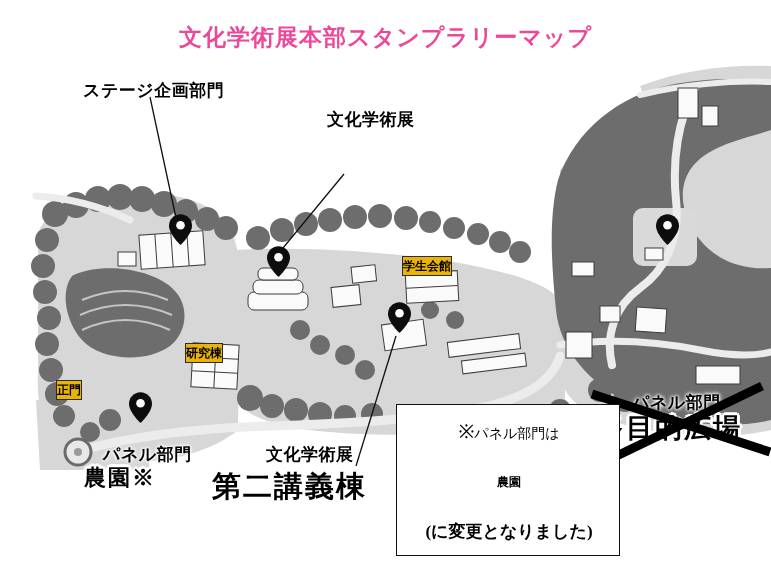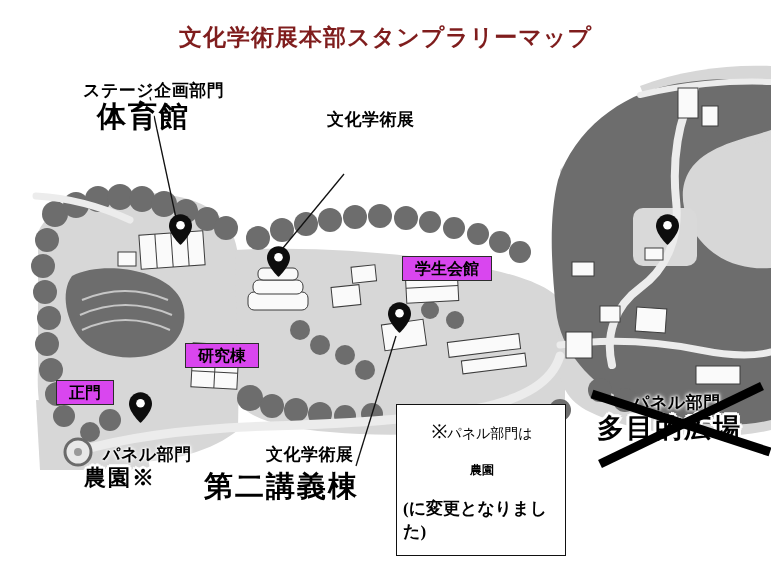--- a/index.html
+++ b/index.html
@@ -1,46 +1,46 @@
 <!DOCTYPE html>
 <html><head>
 <meta charset="utf-8">
 <style>
   *{box-sizing:border-box;margin:0;padding:0}
   html,body{background:#fff}
   body{width:771px;height:579px;overflow:hidden;font-family:"Liberation Sans",sans-serif;color:#000}
   .stage{position:relative;width:771px;height:579px;background:#fff;overflow:hidden}
 
   .title{position:absolute;top:22px;left:0;width:100%;text-align:center;
-         font-size:23px;font-weight:bold;letter-spacing:1px;color:#7f1d1d;
+         font-size:23px;font-weight:bold;letter-spacing:1px;color:#ec4899;
          font-family:"Liberation Sans",sans-serif}
 
   .map-svg{position:absolute;left:0;top:0;width:771px;height:579px;z-index:1}
 
   .pin{position:absolute;z-index:12;width:23px;height:31px}
   .pin svg{display:block;width:100%;height:100%}
 
   .dept-label{position:absolute;z-index:15;font-family:"Liberation Serif",serif;
               font-size:17px;font-weight:600;white-space:nowrap;letter-spacing:.5px;
               text-shadow:0 0 3px #fff,0 0 3px #fff,0 0 5px #fff}
 
   .big-label{position:absolute;z-index:15;font-size:29px;font-weight:900;
              letter-spacing:2px;white-space:nowrap;color:#000;
              font-family:"Liberation Sans",sans-serif;
              text-shadow:-2px -2px 0 #fff,0 -2px 0 #fff,2px -2px 0 #fff,
                          -2px 0 0 #fff,2px 0 0 #fff,
                          -2px 2px 0 #fff,0 2px 0 #fff,2px 2px 0 #fff,
                          -3px 0 0 #fff,3px 0 0 #fff,0 3px 0 #fff,0 -3px 0 #fff}
 
-  .map-box{position:absolute;z-index:10;background:#d946ef;border:1px solid #2c2c2c;
-           font-size:16px;font-weight:bold;padding:2px 12px;white-space:nowrap;line-height:1.2}
+  .map-box{position:absolute;z-index:10;background:#eab308;border:1px solid #2c2c2c;
+           font-size:12px;font-weight:bold;padding:2px 0;white-space:nowrap;line-height:1.2}
 
   .cross-svg{position:absolute;left:585px;top:378px;width:186px;height:92px;z-index:20}
 
-  .note-box{position:absolute;left:396px;top:404px;width:170px;height:152px;z-index:22;
+  .note-box{position:absolute;left:396px;top:404px;width:224px;height:152px;z-index:22;
             background:#fff;border:1.5px solid #111;display:flex;flex-direction:column;
             align-items:center;justify-content:space-between;text-align:left;
             padding:13px 4px 12px 6px;font-family:"Liberation Serif",serif}
   .note-l1{font-size:14px}
   .note-l1 .ast{font-size:19px}
   .note-l2{font-size:12px;font-weight:bold}
   .note-l3{font-size:17px;font-weight:bold}
   .note-l4{font-size:13px}
 </style>
 </head>
@@ -210,26 +210,25 @@
       </svg>
   </div>
   <div class="pin" style="left:129px;top:392px">
     <svg viewBox="0 0 24 32">
         <path d="M12 0C5.4 0 0 5.4 0 12c0 9 12 20 12 20s12-11 12-20C24 5.4 18.6 0 12 0z" fill="#0d0d0d"></path>
         <circle cx="12" cy="11.5" r="4.5" fill="#fff"></circle>
       </svg>
   </div>
 
   <div class="dept-label" style="left:83px;top:79px">ステージ企画部門</div>
-  <div class="big-label" style="left:97px;top:97px">体育館</div>
 
   <div class="dept-label" style="left:327px;top:108px">文化学術展</div>
 
   <div class="dept-label" style="left:266px;top:443px">文化学術展</div>
-  <div class="big-label" style="left:204px;top:467px">第二講義棟</div>
+  <div class="big-label" style="left:212px;top:467px">第二講義棟</div>
 
   <div class="dept-label" style="left:103px;top:443px">パネル部門</div>
   <div class="big-label" style="left:84px;top:463px;font-size:22px">農園※</div>
 
   <div class="dept-label" style="left:632px;top:391px">パネル部門</div>
   <div class="big-label" style="left:597px;top:410px;font-size:27px">多目的広場</div>
 
   <div class="map-box" style="left:402px;top:256px">学生会館</div>
   <div class="map-box" style="left:185px;top:343px">研究棟</div>
   <div class="map-box" style="left:56px;top:380px">正門</div>

